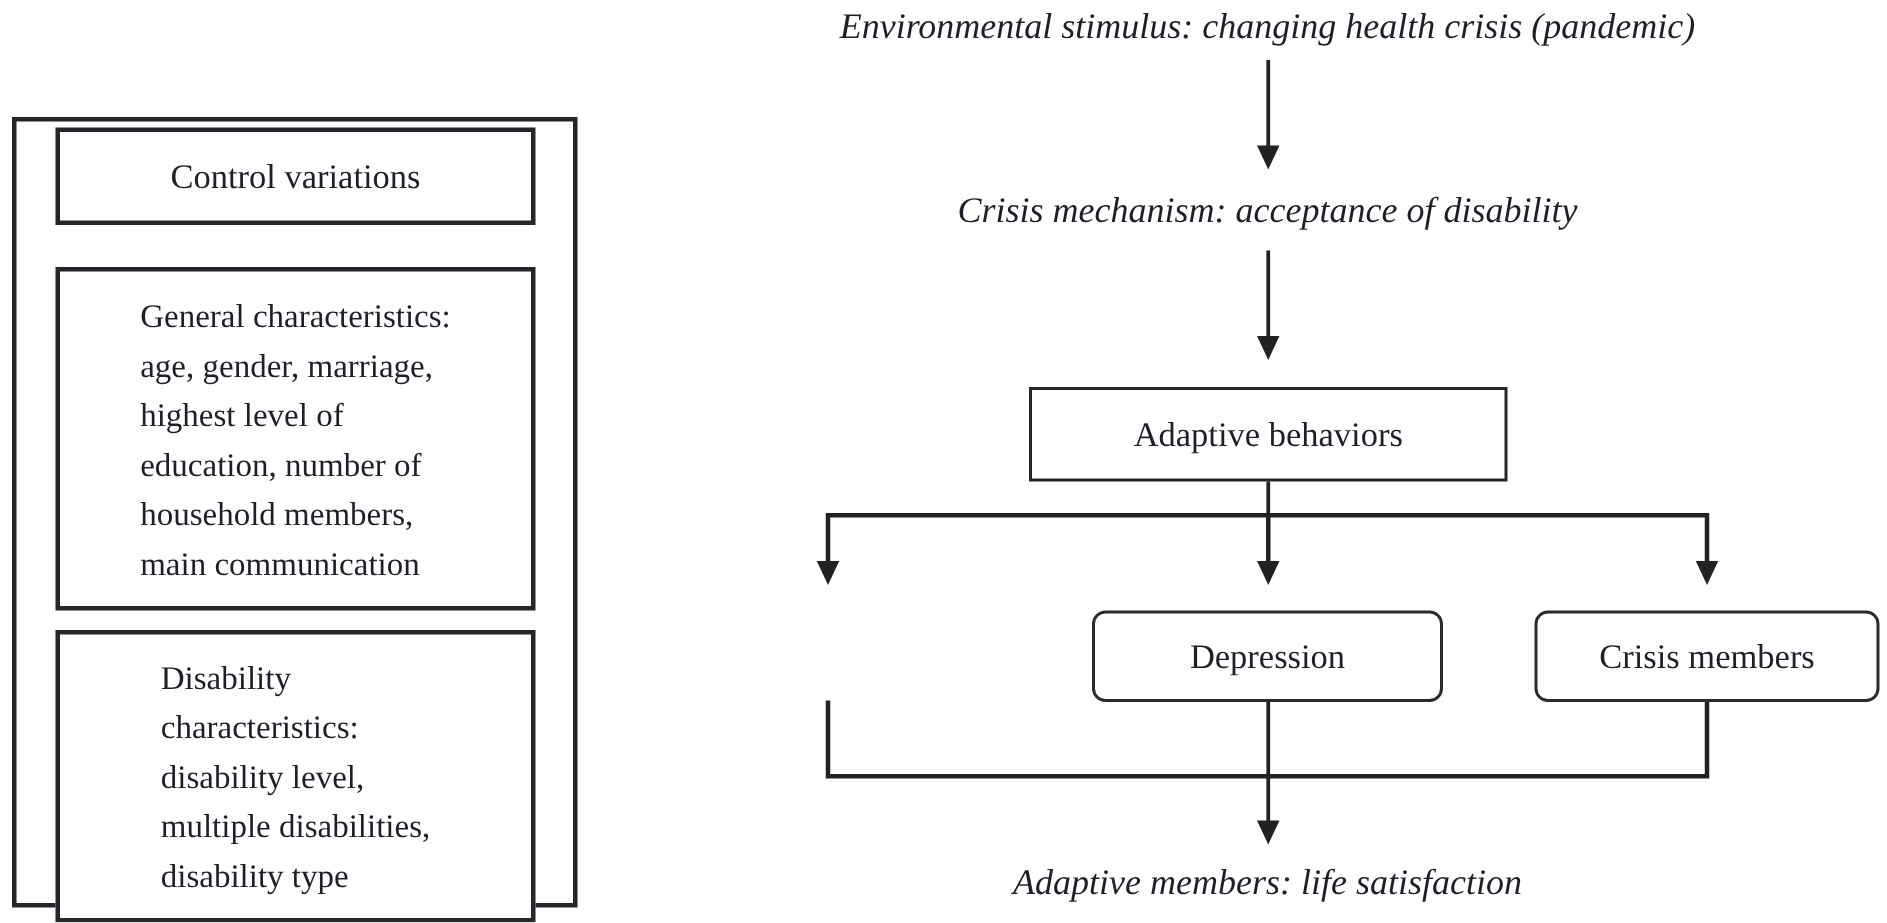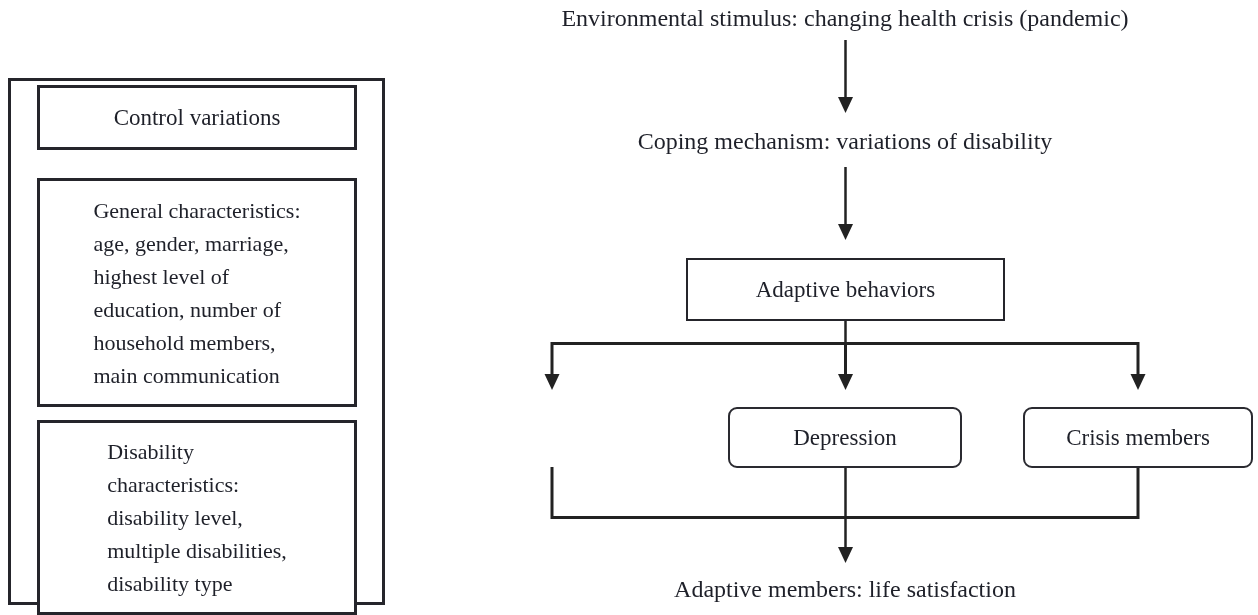--- a/index.html
+++ b/index.html
@@ -43,20 +43,21 @@
   .lbox.general  { top: 138px; height: 223px; }
   .lbox.disability { top: 380px; height: 189px; }
 
   
   .flow-text {
     left: 432px; right: 0;
     text-align: center;
     font-size: 24px;
     line-height: 28px;
     z-index: 2;
+    font-style: italic;
   }
   .flow-text.env    { top: 4px; }
   .flow-text.coping { top: 127px; }
   .flow-text.response { top: 575px; }
 
   .fbox {
     background: #ffffff;
     z-index: 2;
     display: flex;
     align-items: center;
@@ -125,21 +126,21 @@
       <path d="M845.5,240 l-7.5,-16 h15 z"></path>
       <path d="M552,390   l-7.5,-16 h15 z"></path>
       <path d="M845.5,390 l-7.5,-16 h15 z"></path>
       <path d="M1138,390  l-7.5,-16 h15 z"></path>
       <path d="M845.5,563 l-7.5,-16 h15 z"></path>
     </g>
   </svg>
 
   <div class="abs flow-text env">Environmental stimulus: changing health crisis (pandemic)</div>
 
-  <div class="abs flow-text coping">Coping mechanism: variations of disability</div>
+  <div class="abs flow-text coping">Crisis mechanism: acceptance of disability</div>
 
   <div class="abs fbox adaptive">Adaptive behaviors</div>
 
 
   <div class="abs fbox rounded depression">Depression</div>
 
   <div class="abs fbox rounded crisis">Crisis members</div>
 
   <div class="abs flow-text response">Adaptive members: life satisfaction</div>
 

